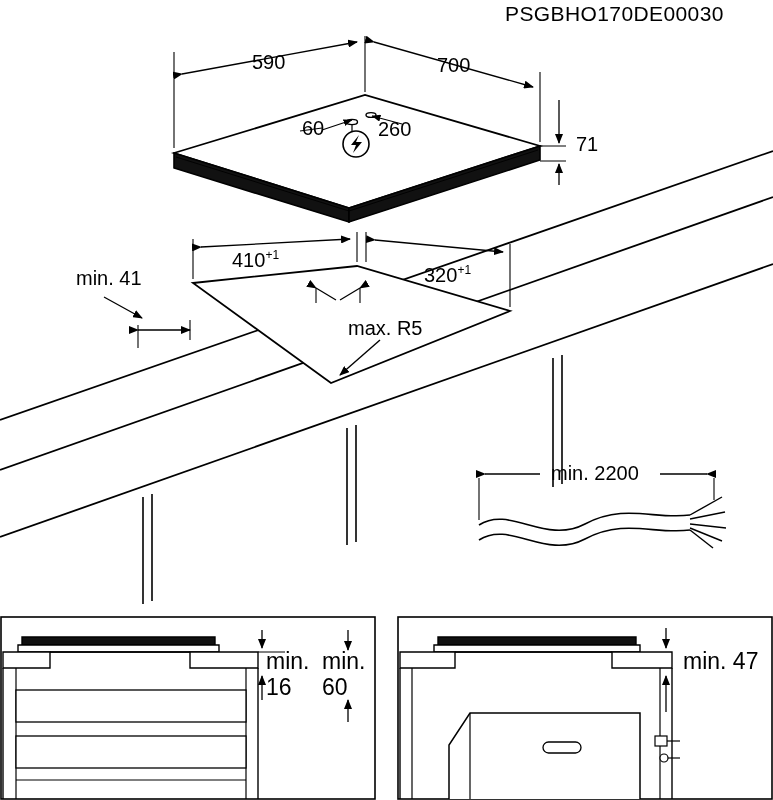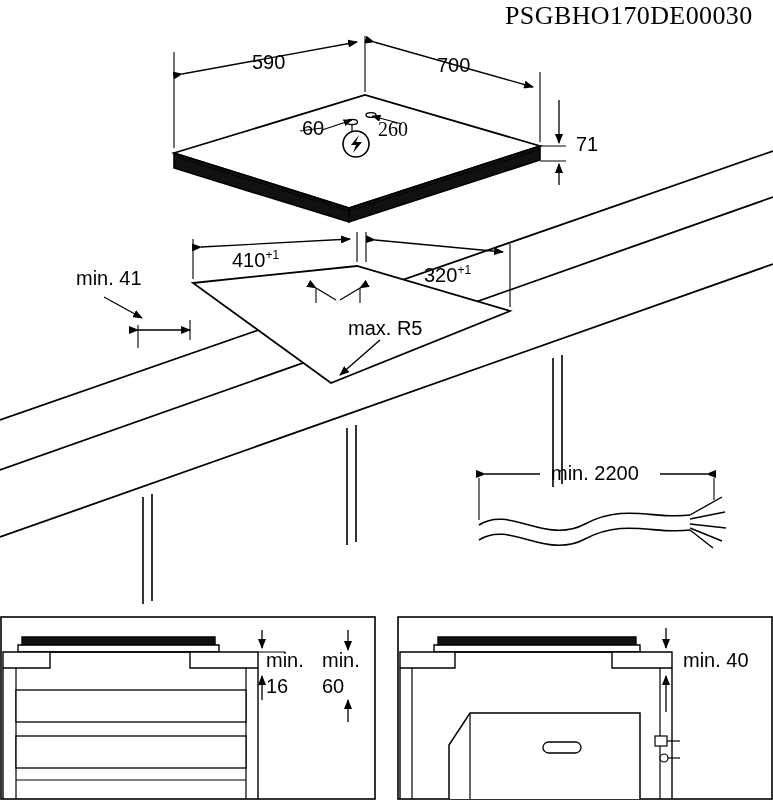--- a/index.html
+++ b/index.html
@@ -30,29 +30,28 @@
     height: 800px;
   }
   .lbl {
     position: absolute;
     white-space: nowrap;
     font-family: "Liberation Sans", sans-serif;
     color: #000;
     line-height: 1;
   }
   .doc-code {
-    font-size: 26px;
+    font-size: 21px;
     letter-spacing: 0.4px;
-    font-family: Liberation Serif, serif;
   }
   .dim {
     font-size: 20px;
   }
   .dim-small {
-    font-size: 20px;
+    font-size: 23px;
   }
   .sup {
     font-size: 12px;
     vertical-align: super;
   }
 </style>
 </head>
 <body>
 
 <div id="sheet">
@@ -247,33 +246,33 @@
   <div class="lbl doc-code" style="left:505px; top:3px;">PSGBHO170DE00030</div>
 
   <div class="lbl dim" style="left:252px; top:52px;text-align:right;">590</div>
 
   <div class="lbl dim" style="left:437px; top:55px;">700</div>
 
   <div class="lbl dim" style="left:576px; top:134px;">71</div>
 
   <div class="lbl dim" style="left:302px; top:118px;">60</div>
 
-  <div class="lbl dim" style="left:378px; top:119px;font-family:Liberation Serif, serif;">260</div>
+  <div class="lbl dim" style="left:378px; top:119px;">260</div>
 
   <div class="lbl dim" style="left:232px; top:249px;"><span>410</span><span class="sup">+1</span></div>
 
   <div class="lbl dim" style="left:424px; top:264px;"><span>320</span><span class="sup">+1</span></div>
 
   <div class="lbl dim" style="left:76px; top:268px;">min. 41</div>
 
   <div class="lbl dim" style="left:348px; top:318px;text-align:right;">max. R5</div>
 
   <div class="lbl dim" style="left:551px; top:463px;">min. 2200</div>
 
   <div class="lbl dim-small" style="left:266px; top:650px;">min.</div>
   <div class="lbl dim-small" style="left:266px; top:676px;">16</div>
 
   <div class="lbl dim-small" style="left:322px; top:650px;">min.</div>
   <div class="lbl dim-small" style="left:322px; top:676px;">60</div>
 
-  <div class="lbl dim-small" style="left:683px; top:650px;">min. 40</div>
+  <div class="lbl dim-small" style="left:683px; top:650px;">min. 47</div>
 
 </div>
 
 </body></html>

